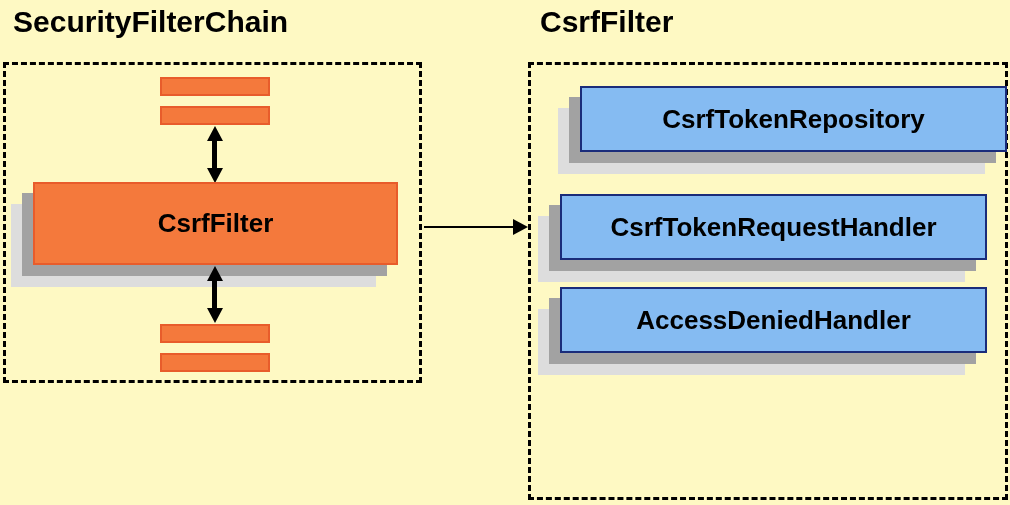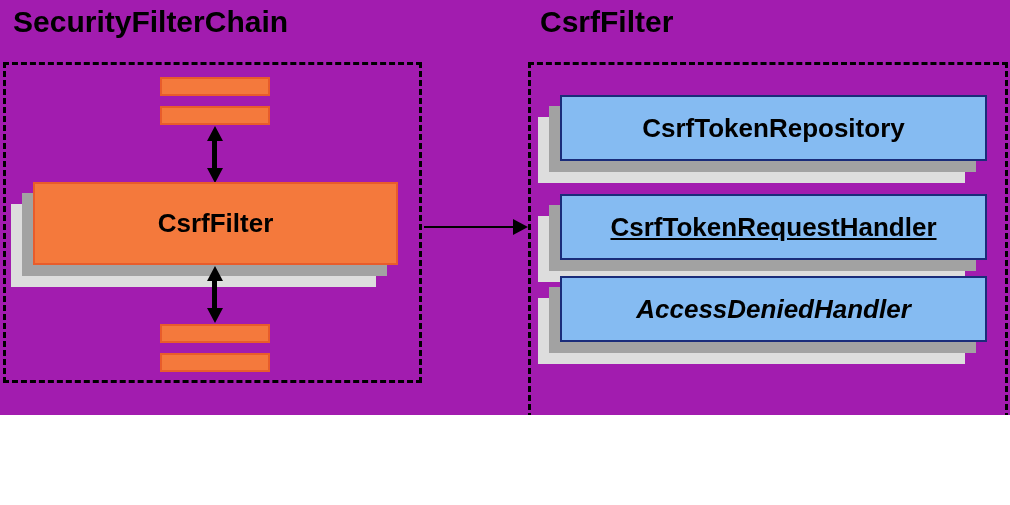--- a/index.html
+++ b/index.html
@@ -8,22 +8,22 @@
     --blue-fill:#85BBF2;
     --blue-border:#1A2C7A;
     --shadow-dark:#A2A2A2;
     --shadow-light:#DDDDDD;
     --arrow:#000000;
     --text:#000000;
   }
   html,body{margin:0;padding:0;background:#ffffff;}
   #canvas{
     position:relative;
-    width:1010px;height:415px;
-    background:#a21caf;
+    width:1010px;height:505px;
+    background:#fef9c3;
     font-family:"Liberation Sans", sans-serif;
     overflow:hidden;
   }
   .diagram-title{
     position:absolute;
     font-size:30px;
     font-weight:bold;
     color:var(--text);
     white-space:nowrap;
   }
@@ -96,23 +96,23 @@
 
   .component-box{
     position:absolute;
     left:560px;width:427px;height:66px;
     background:var(--blue-fill);
     border:2px solid var(--blue-border);
     box-sizing:border-box;
     box-shadow:-11px 11px 0 var(--shadow-dark), -22px 22px 0 var(--shadow-light);
     display:flex;align-items:center;justify-content:center;
   }
-  #component-0{top:95px;}
-  #component-1{top:194px;text-decoration:underline;}
-  #component-2{top:276px;font-style:italic;}
+  #component-0{top:86px;margin-left:20px;}
+  #component-1{top:194px;}
+  #component-2{top:287px;}
   #component-3{top:392px;}
 </style>
 </head>
 <body>
 
 <div id="canvas">
 
   <div id="title-left" class="diagram-title">SecurityFilterChain</div>
 
   <div id="title-right" class="diagram-title">CsrfFilter</div>

